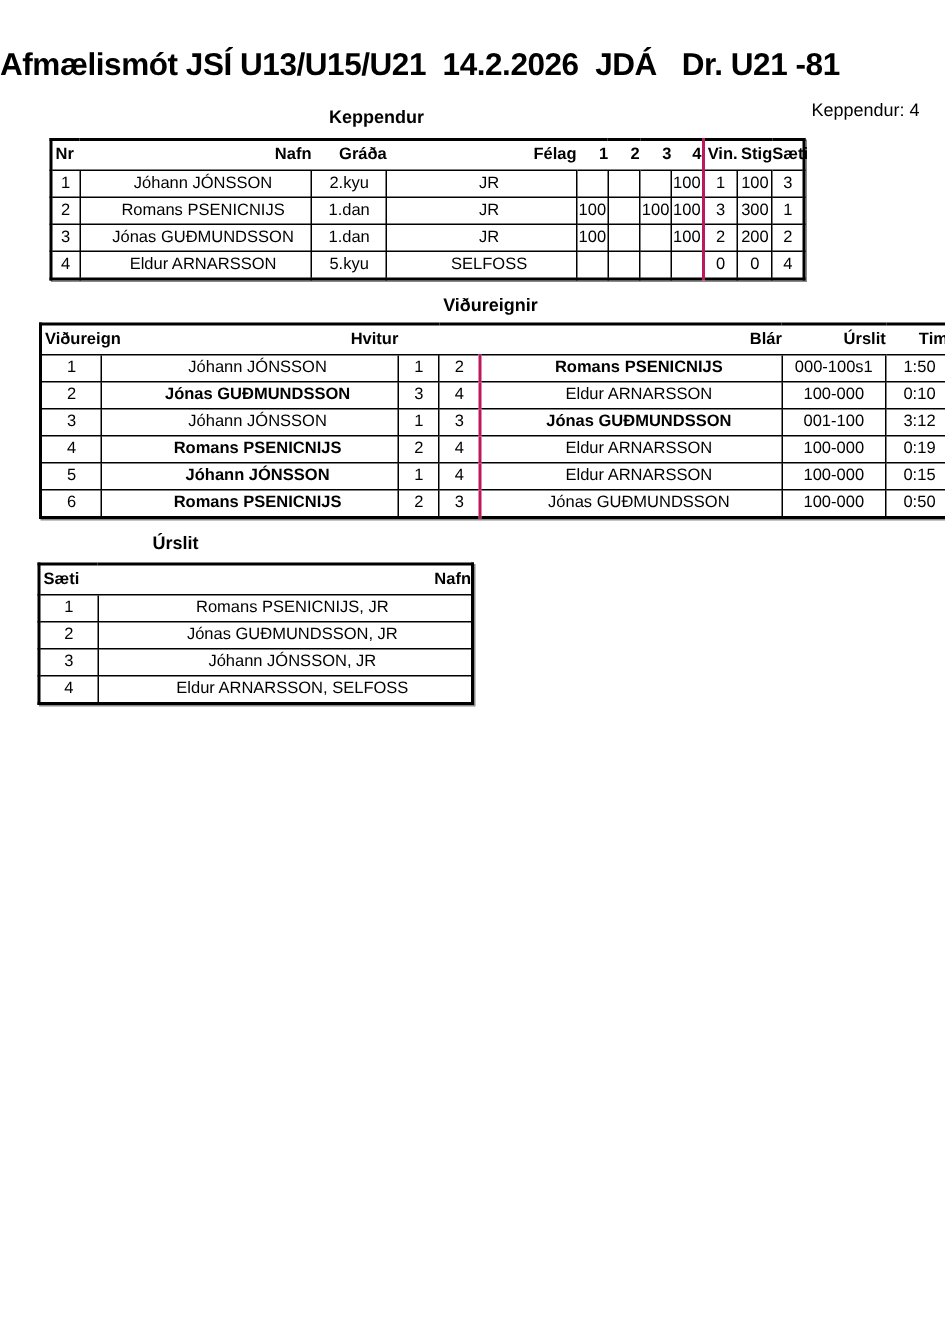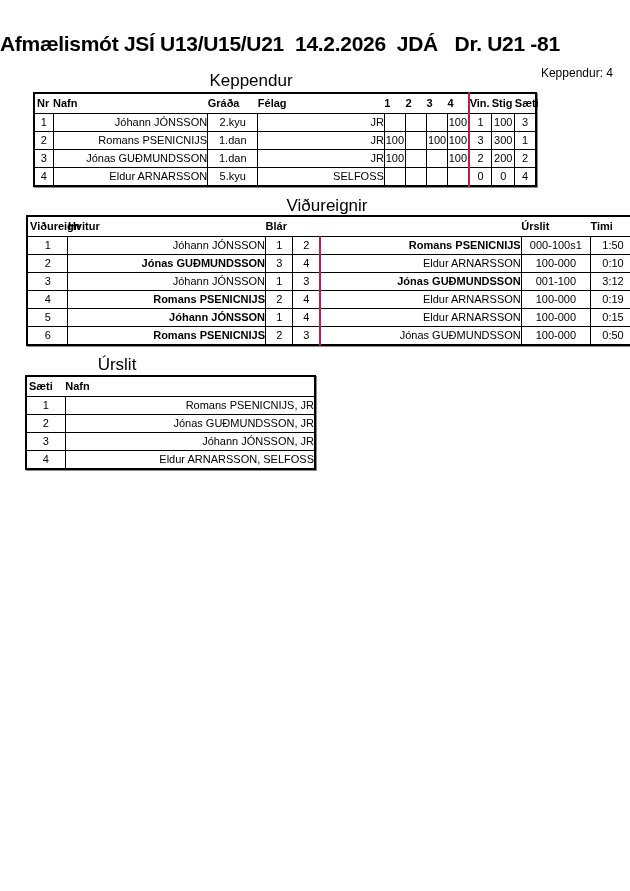--- a/index.html
+++ b/index.html
@@ -6,43 +6,43 @@
   .page {
     position:relative; width:630px; height:891px; background:#ffffff;
     font-family:"Liberation Sans", sans-serif; color:#000; overflow:hidden;
   }
   .main-title {
     position:absolute; top:32px; left:0; width:528px; text-align:center;
     font-size:21px; font-weight:bold; letter-spacing:-0.3px; white-space:pre;
   }
   .section-title {
     position:absolute; transform:translateX(-50%);
-    font-size:17px; font-weight:normal; white-space:nowrap;
+    font-size:12px; font-weight:bold; white-space:nowrap;
   }
   #title-keppendur { left:251px; top:71px; }
   #title-vidureignir { left:281px; top:196px;margin-left:46px; }
   #title-urslit { left:117px; top:355px; }
   .count-label {
     position:absolute; top:66px; right:17px; font-size:12px;
   }
   table {
     position:absolute; border-collapse:collapse; table-layout:fixed;
     background:#fff; border:2px solid #000; box-shadow:1px 1px 0 #8a8a8a;
   }
   #t1 { left:33px; top:92px; width:504px; }
   #t2 { left:26px; top:215px; width:611px; }
   #t3 { left:25px; top:375px; width:291px; }
   th, td {
     font-size:11px; padding:0; white-space:nowrap; overflow:visible;
     vertical-align:middle; line-height:1;
   }
-  th { height:19px; font-weight:bold; border:none; border-bottom:1px solid #000; text-align:left; }
+  th { height:19px; font-weight:bold; border:none; border-bottom:1px solid #000; text-align:right; }
   td { height:17px; border:1px solid #000; }
   .flush { text-align:left; padding-left:2px; }
-  .left  { text-align:right; padding-left:10px; }
+  .left  { text-align:center; padding-left:10px; }
   .center{ text-align:center; }
   .thickL{ border-left:2px solid #be185d; }
 </style>
 </head>
 <body>
 
 <div class="page">
 
   <div class="main-title">Afmælismót JSÍ U13/U15/U21  14.2.2026  JDÁ   Dr. U21 -81</div>
   <div class="count-label">Keppendur: 4</div>

